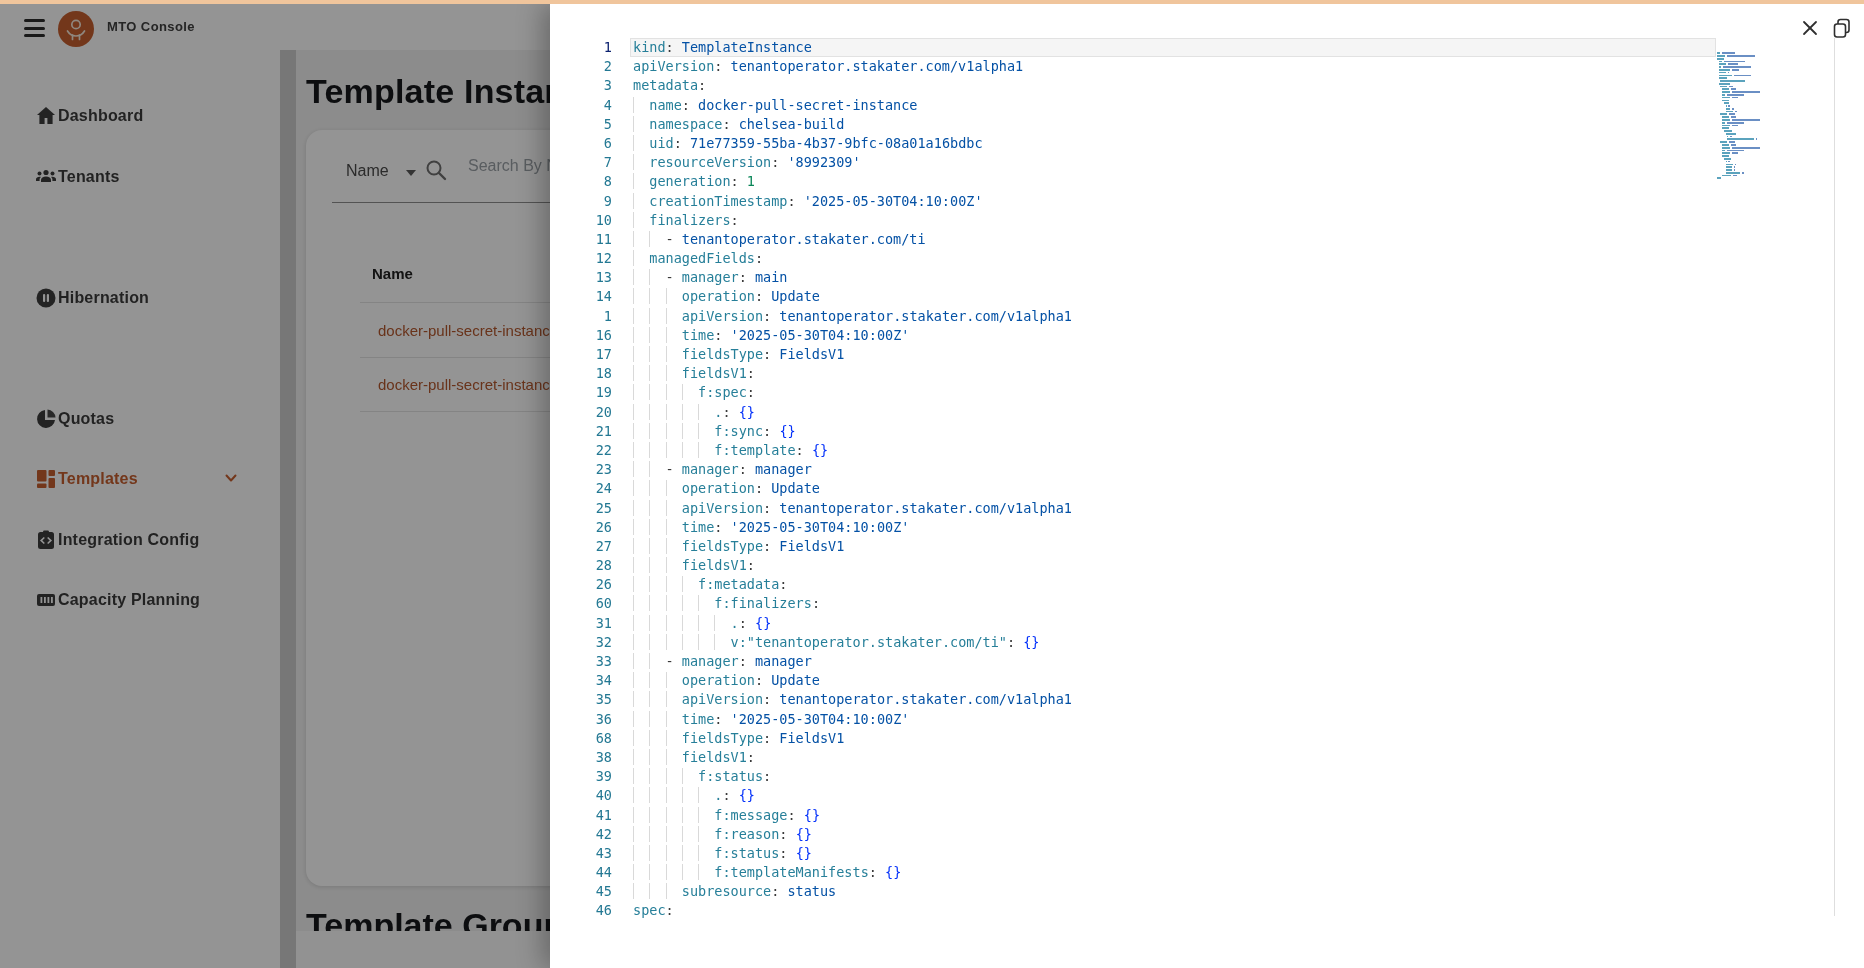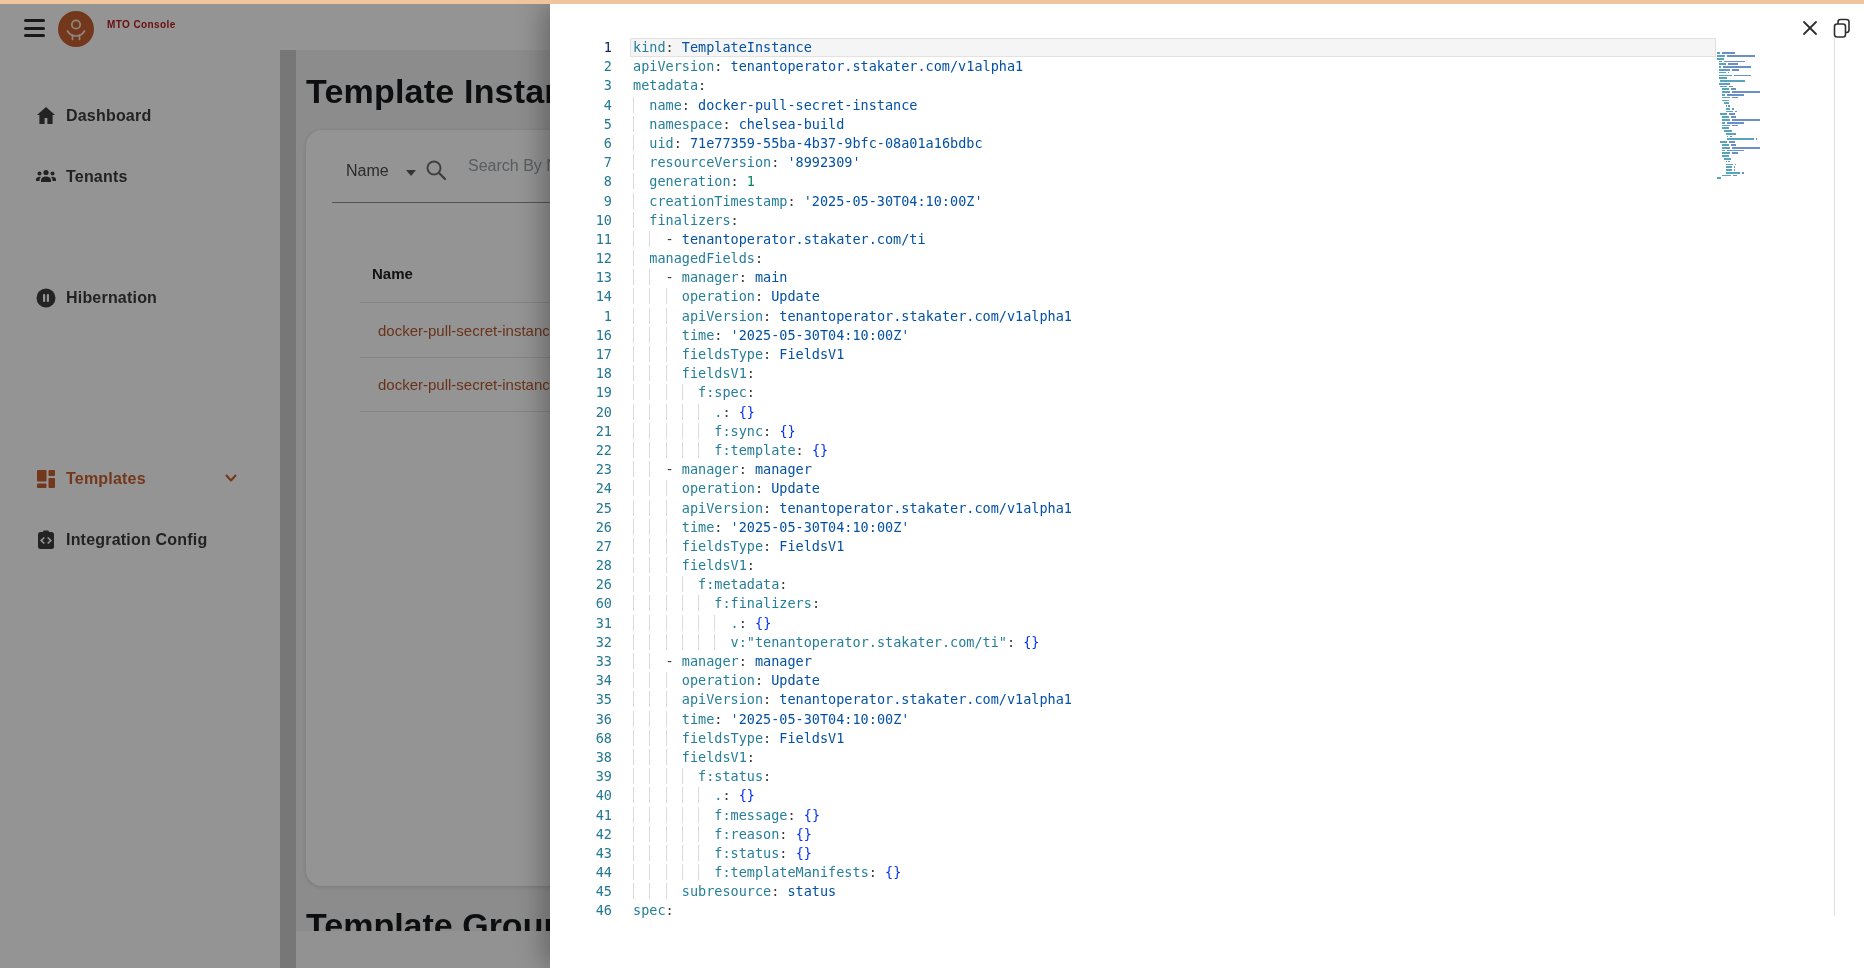--- a/index.html
+++ b/index.html
@@ -8,27 +8,27 @@
     background:#f2f2f2;font-family:"Liberation Sans",sans-serif;
     -webkit-font-smoothing:antialiased;
   }
   
   .top-strip{position:absolute;left:0;top:0;width:1864px;height:4px;background:var(--strip,#f0c59c);z-index:30;}
   
   .header{position:absolute;left:0;top:4px;width:1864px;height:46px;background:#fff;border-bottom:1px solid #e4e4e4;z-index:1;}
   .hamburger{position:absolute;left:24px;top:15px;width:21px;height:19px;cursor:pointer;}
   .hamburger span{display:block;height:3px;background:#2c2c2c;border-radius:2px;margin-bottom:4.5px;}
   .logo{position:absolute;left:57px;top:6px;width:38px;height:38px;}
-  .app-title{position:absolute;left:107px;top:15px;font-size:10px;font-weight:700;letter-spacing:.4px;color:#b91c1c;}
+  .app-title{position:absolute;left:107px;top:15px;font-size:13px;font-weight:700;letter-spacing:.4px;color:#404040;}
   
   .sidebar{position:absolute;left:0;top:50px;width:280px;height:918px;background:#fff;z-index:1;}
   .side-scrollbar{position:absolute;left:280px;top:50px;width:16px;height:918px;background:#cdcdcd;z-index:1;}
   .side-item{position:absolute;left:0;width:280px;height:42px;display:flex;align-items:center;cursor:pointer;}
   .side-item .icon{width:24px;height:24px;margin-left:34px;flex:0 0 24px;}
-  .side-item .lbl{margin-left:8px;font-size:16px;font-weight:700;color:#3c3c3c;letter-spacing:.2px;}
+  .side-item .lbl{margin-left:0;font-size:16px;font-weight:700;color:#3c3c3c;letter-spacing:.2px;}
   .side-item.active .lbl{color:var(--brand,#c75f2f);}
   .side-item .chev{position:absolute;right:42px;top:13px;width:14px;height:14px;}
   
   .main{position:absolute;left:296px;top:50px;width:1568px;height:918px;background:#f2f2f2;z-index:1;}
   .h1{position:absolute;left:10px;font-size:34px;font-weight:700;color:#17191c;letter-spacing:.2px;}
   .card{position:absolute;left:10px;top:80px;width:1254px;height:756px;background:#fff;border-radius:16px;box-shadow:0 1px 5px rgba(0,0,0,.14);}
   .filter-select{position:absolute;left:40px;top:32px;width:80px;font-size:16px;color:#4a4a4a;cursor:pointer;}
   .filter-caret{position:absolute;left:100px;top:40px;width:0;height:0;border-left:5px solid transparent;border-right:5px solid transparent;border-top:6px solid #5a5a5a;cursor:pointer;}
   .search-ico{position:absolute;left:118px;top:28px;width:24px;height:24px;}
   .search-input{position:absolute;left:160px;top:26px;width:320px;border:none;outline:none;font-size:16px;color:#333;background:transparent;font-family:"Liberation Sans",sans-serif;}
@@ -106,39 +106,56 @@
       <span class="lbl">Tenants</span>
     </div>
     <div class="side-item" style="top: 226.5px;">
       <span class="icon"><svg viewBox="0 0 24 24" width="24" height="24">
           <circle cx="12" cy="12" r="9.5" fill="#3d3d3d"></circle>
           <rect x="9" y="8" width="2.2" height="8" rx="1" fill="#fff"></rect>
           <rect x="12.8" y="8" width="2.2" height="8" rx="1" fill="#fff"></rect>
         </svg></span>
       <span class="lbl">Hibernation</span>
     </div>
+    <div class="side-item" style="top: 347.5px;">
+      <span class="icon"><svg viewBox="0 0 24 24" width="24" height="24" fill="#3d3d3d">
+          <path d="M11 3A9 9 0 1 0 21 13H11z"></path>
+          <path d="M13.5 2.5v8h8a8.5 8.5 0 0 0-8-8z" opacity=".95"></path>
+        </svg></span>
+      <span class="lbl">Quotas</span>
+    </div>
     <div class="side-item active" style="top: 408px;">
       <span class="icon"><svg viewBox="0 0 24 24" width="24" height="24" fill="#c75f2f">
           <rect x="3" y="3" width="9.5" height="11.5" rx="1"></rect>
           <rect x="14.5" y="3" width="6.5" height="6" rx="1"></rect>
           <rect x="3" y="16.5" width="9.5" height="4.5" rx="1"></rect>
           <rect x="14.5" y="11" width="6.5" height="10" rx="1"></rect>
         </svg></span>
       <span class="lbl">Templates</span>
       <span class="chev"><svg width="14" height="14" viewBox="0 0 14 14">
           <path d="m2.5 4.5 4.5 5 4.5-5" fill="none" stroke="#c75f2f" stroke-width="2" stroke-linecap="round" stroke-linejoin="round"></path>
         </svg></span>
     </div>
     <div class="side-item" style="top: 468.5px;">
       <span class="icon"><svg viewBox="0 0 24 24" width="24" height="24">
           <rect x="4" y="4" width="16" height="17" rx="2.5" fill="#3d3d3d"></rect>
           <rect x="9" y="2.5" width="6" height="3.5" rx="1.2" fill="#3d3d3d"></rect>
           <path d="m9.8 10-2.6 2.5 2.6 2.5M14.2 10l2.6 2.5-2.6 2.5" stroke="#fff" stroke-width="1.7" fill="none" stroke-linecap="round"></path>
         </svg></span>
       <span class="lbl">Integration Config</span>
+    </div>
+    <div class="side-item" style="top: 529px;">
+      <span class="icon"><svg viewBox="0 0 24 24" width="24" height="24">
+          <rect x="3" y="6" width="18" height="12" rx="2" fill="#3d3d3d"></rect>
+          <rect x="6.5" y="9" width="1.8" height="6" fill="#fff"></rect>
+          <rect x="10" y="9" width="1.8" height="6" fill="#fff"></rect>
+          <rect x="13.5" y="9" width="1.8" height="6" fill="#fff"></rect>
+          <rect x="17" y="9" width="1.8" height="6" fill="#fff"></rect>
+        </svg></span>
+      <span class="lbl">Capacity Planning</span>
     </div>
   </div>
 <div class="side-scrollbar"></div>
 
 <div class="main">
   <div class="h1" style="top:22px">Template Instances</div>
 
   <div class="card">
     <div class="filter-select">Name</div>
     <div class="filter-caret"></div>

